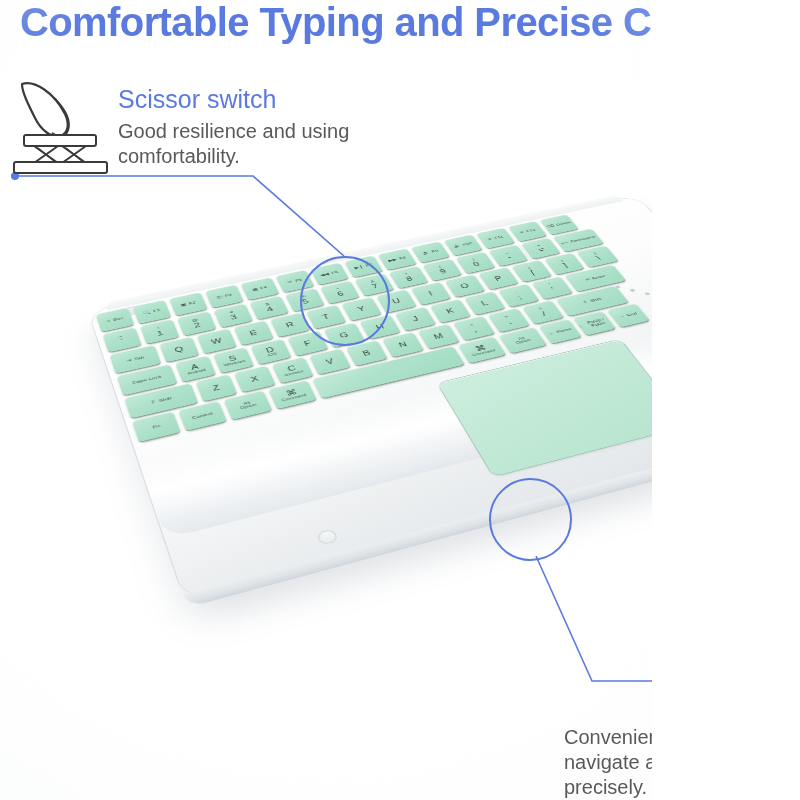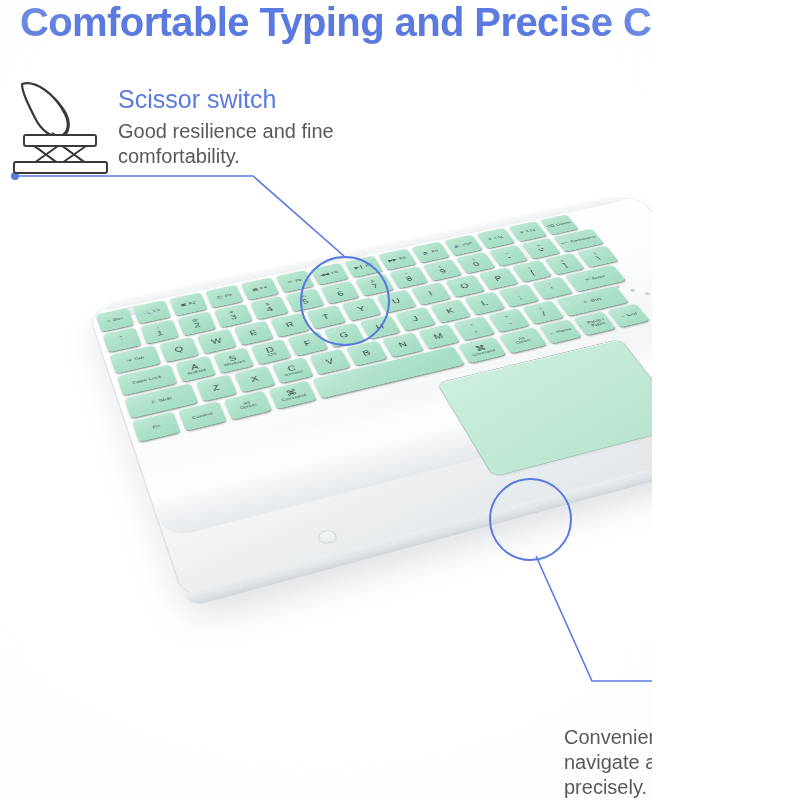--- a/index.html
+++ b/index.html
@@ -491,20 +491,20 @@
 
     <rect x="16" y="57" width="72" height="11" rx="2" fill="#ffffff" stroke="#3a3a3a" stroke-width="2"></rect>
 
     <path d="M26 68 L50 85 M50 68 L26 85 M54 68 L78 85 M78 68 L54 85" stroke="#3a3a3a" stroke-width="2" fill="none"></path>
     <path d="M30 70 L46 83 M58 70 L74 83" stroke="#3a3a3a" stroke-width="1.4" fill="none"></path>
 
     <rect x="6" y="84" width="93" height="11" rx="2" fill="#ffffff" stroke="#3a3a3a" stroke-width="2"></rect>
   </svg>
 
   <div class="callout-head" id="co1-head">Scissor switch</div>
-  <div class="callout-body" id="co1-body">Good resilience and fine
+  <div class="callout-body" id="co1-body">Good resilience and using
 comfortability.</div>
 
   <div class="callout-body" id="co2-body">Conveniently using like a mous
 navigate and control your table
 precisely.</div>
 
 </div>
 
 </body></html>

